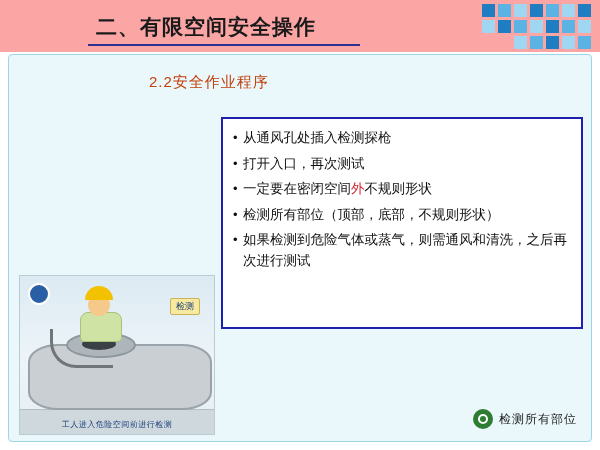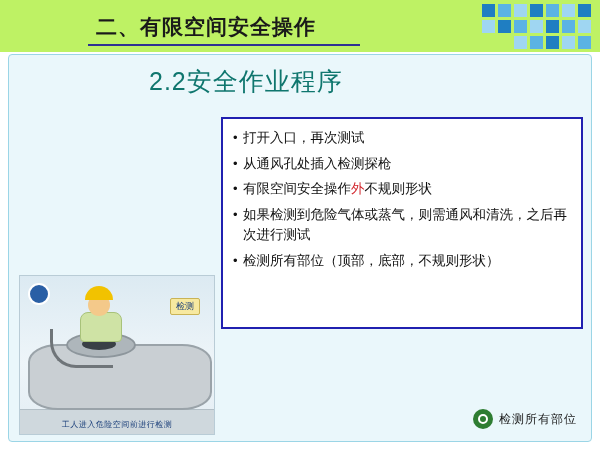--- a/index.html
+++ b/index.html
@@ -20,21 +20,21 @@
     background: #ffffff;
     box-sizing: border-box;
   }
   
   .title-bar {
     position: absolute;
     left: 0;
     top: 0;
     width: 600px;
     height: 52px;
-    background: #bef264;
+    background: #fca5a5;
   }
   .title-text {
     position: absolute;
     left: 96px;
     top: 13px;
     font-size: 21px;
     font-weight: bold;
     color: #1a1a1a;
     letter-spacing: 1px;
     white-space: nowrap;
@@ -68,23 +68,23 @@
     width: 584px;
     height: 388px;
     background: #eaf7fb;
     border: 1px solid #9bd5e6;
     border-radius: 4px;
     box-sizing: border-box;
   }
   .subtitle {
     position: absolute;
     left: 140px;
-    top: 10px;
-    font-size: 25px;
-    color: #0f766e;
+    top: 18px;
+    font-size: 15px;
+    color: #c2410c;
     letter-spacing: 1px;
     white-space: nowrap;
   }
   
   .bullet-box {
     position: absolute;
     left: 212px;
     top: 62px;
     width: 362px;
     height: 212px;
@@ -303,25 +303,25 @@
         <span class="sq" style="left: 80px; top: 32px; background: rgb(159, 214, 242);"></span>
         <span class="sq" style="left: 96px; top: 32px; background: rgb(91, 179, 228);"></span>
       </div>
   </div>
 
   <div class="panel">
 
     <div class="subtitle">2.2安全作业程序</div>
 
     <div class="bullet-box">
+        <div class="bullet"><span>从通风孔处插入检测探枪</span></div>
         <div class="bullet"><span>打开入口，再次测试</span></div>
-        <div class="bullet"><span>从通风孔处插入检测探枪</span></div>
-        <div class="bullet"><span>有限空间安全操作</span><span class="hl-red" style="color: rgb(210, 35, 42);">外</span><span>不规则形状</span></div>
+        <div class="bullet"><span>一定要在密闭空间</span><span class="hl-red" style="color: rgb(210, 35, 42);">外</span><span>不规则形状</span></div>
+        <div class="bullet"><span>检测所有部位（顶部，底部，不规则形状）</span></div>
         <div class="bullet"><span>如果检测到危险气体或蒸气，则需通风和清洗，之后再次进行测试</span></div>
-        <div class="bullet"><span>检测所有部位（顶部，底部，不规则形状）</span></div>
       </div>
 
     <div class="picture">
       <div class="pic-sky"></div>
       <div class="pic-logo"></div>
       <div class="pic-label">检测</div>
       <div class="ground"></div>
       <div class="tank">
         <div class="tank-top"></div>
         <div class="manhole"></div>

